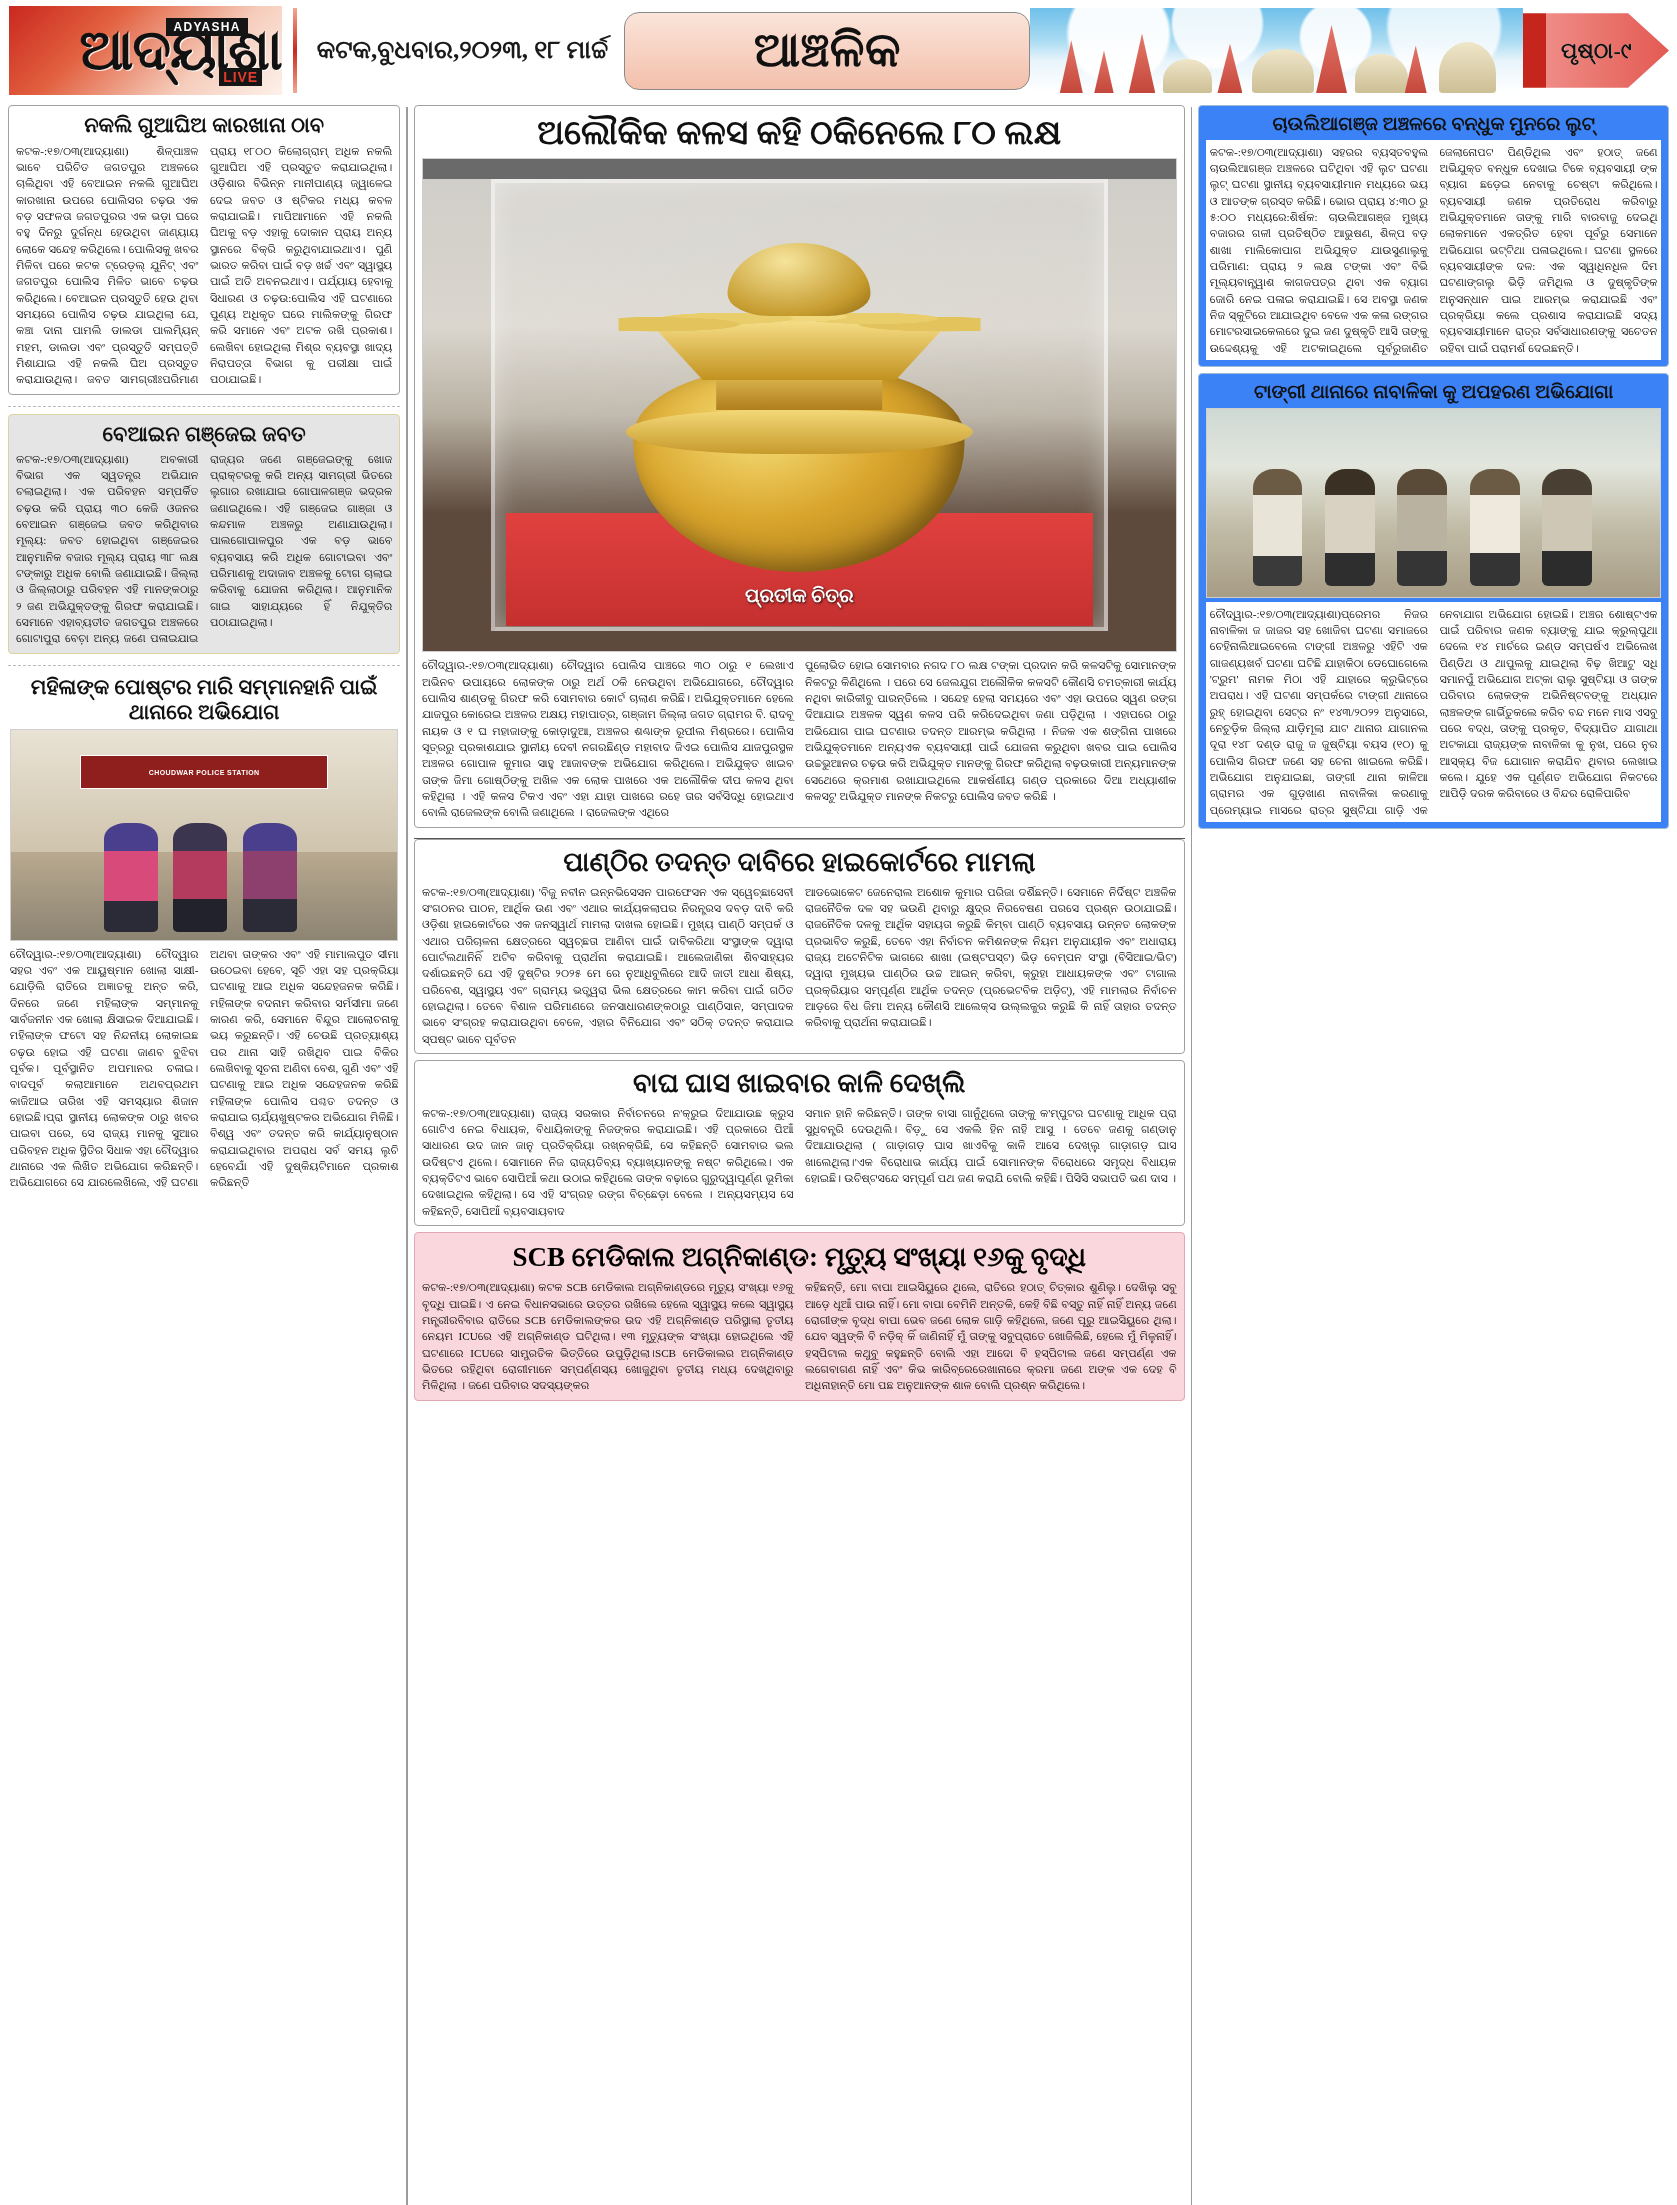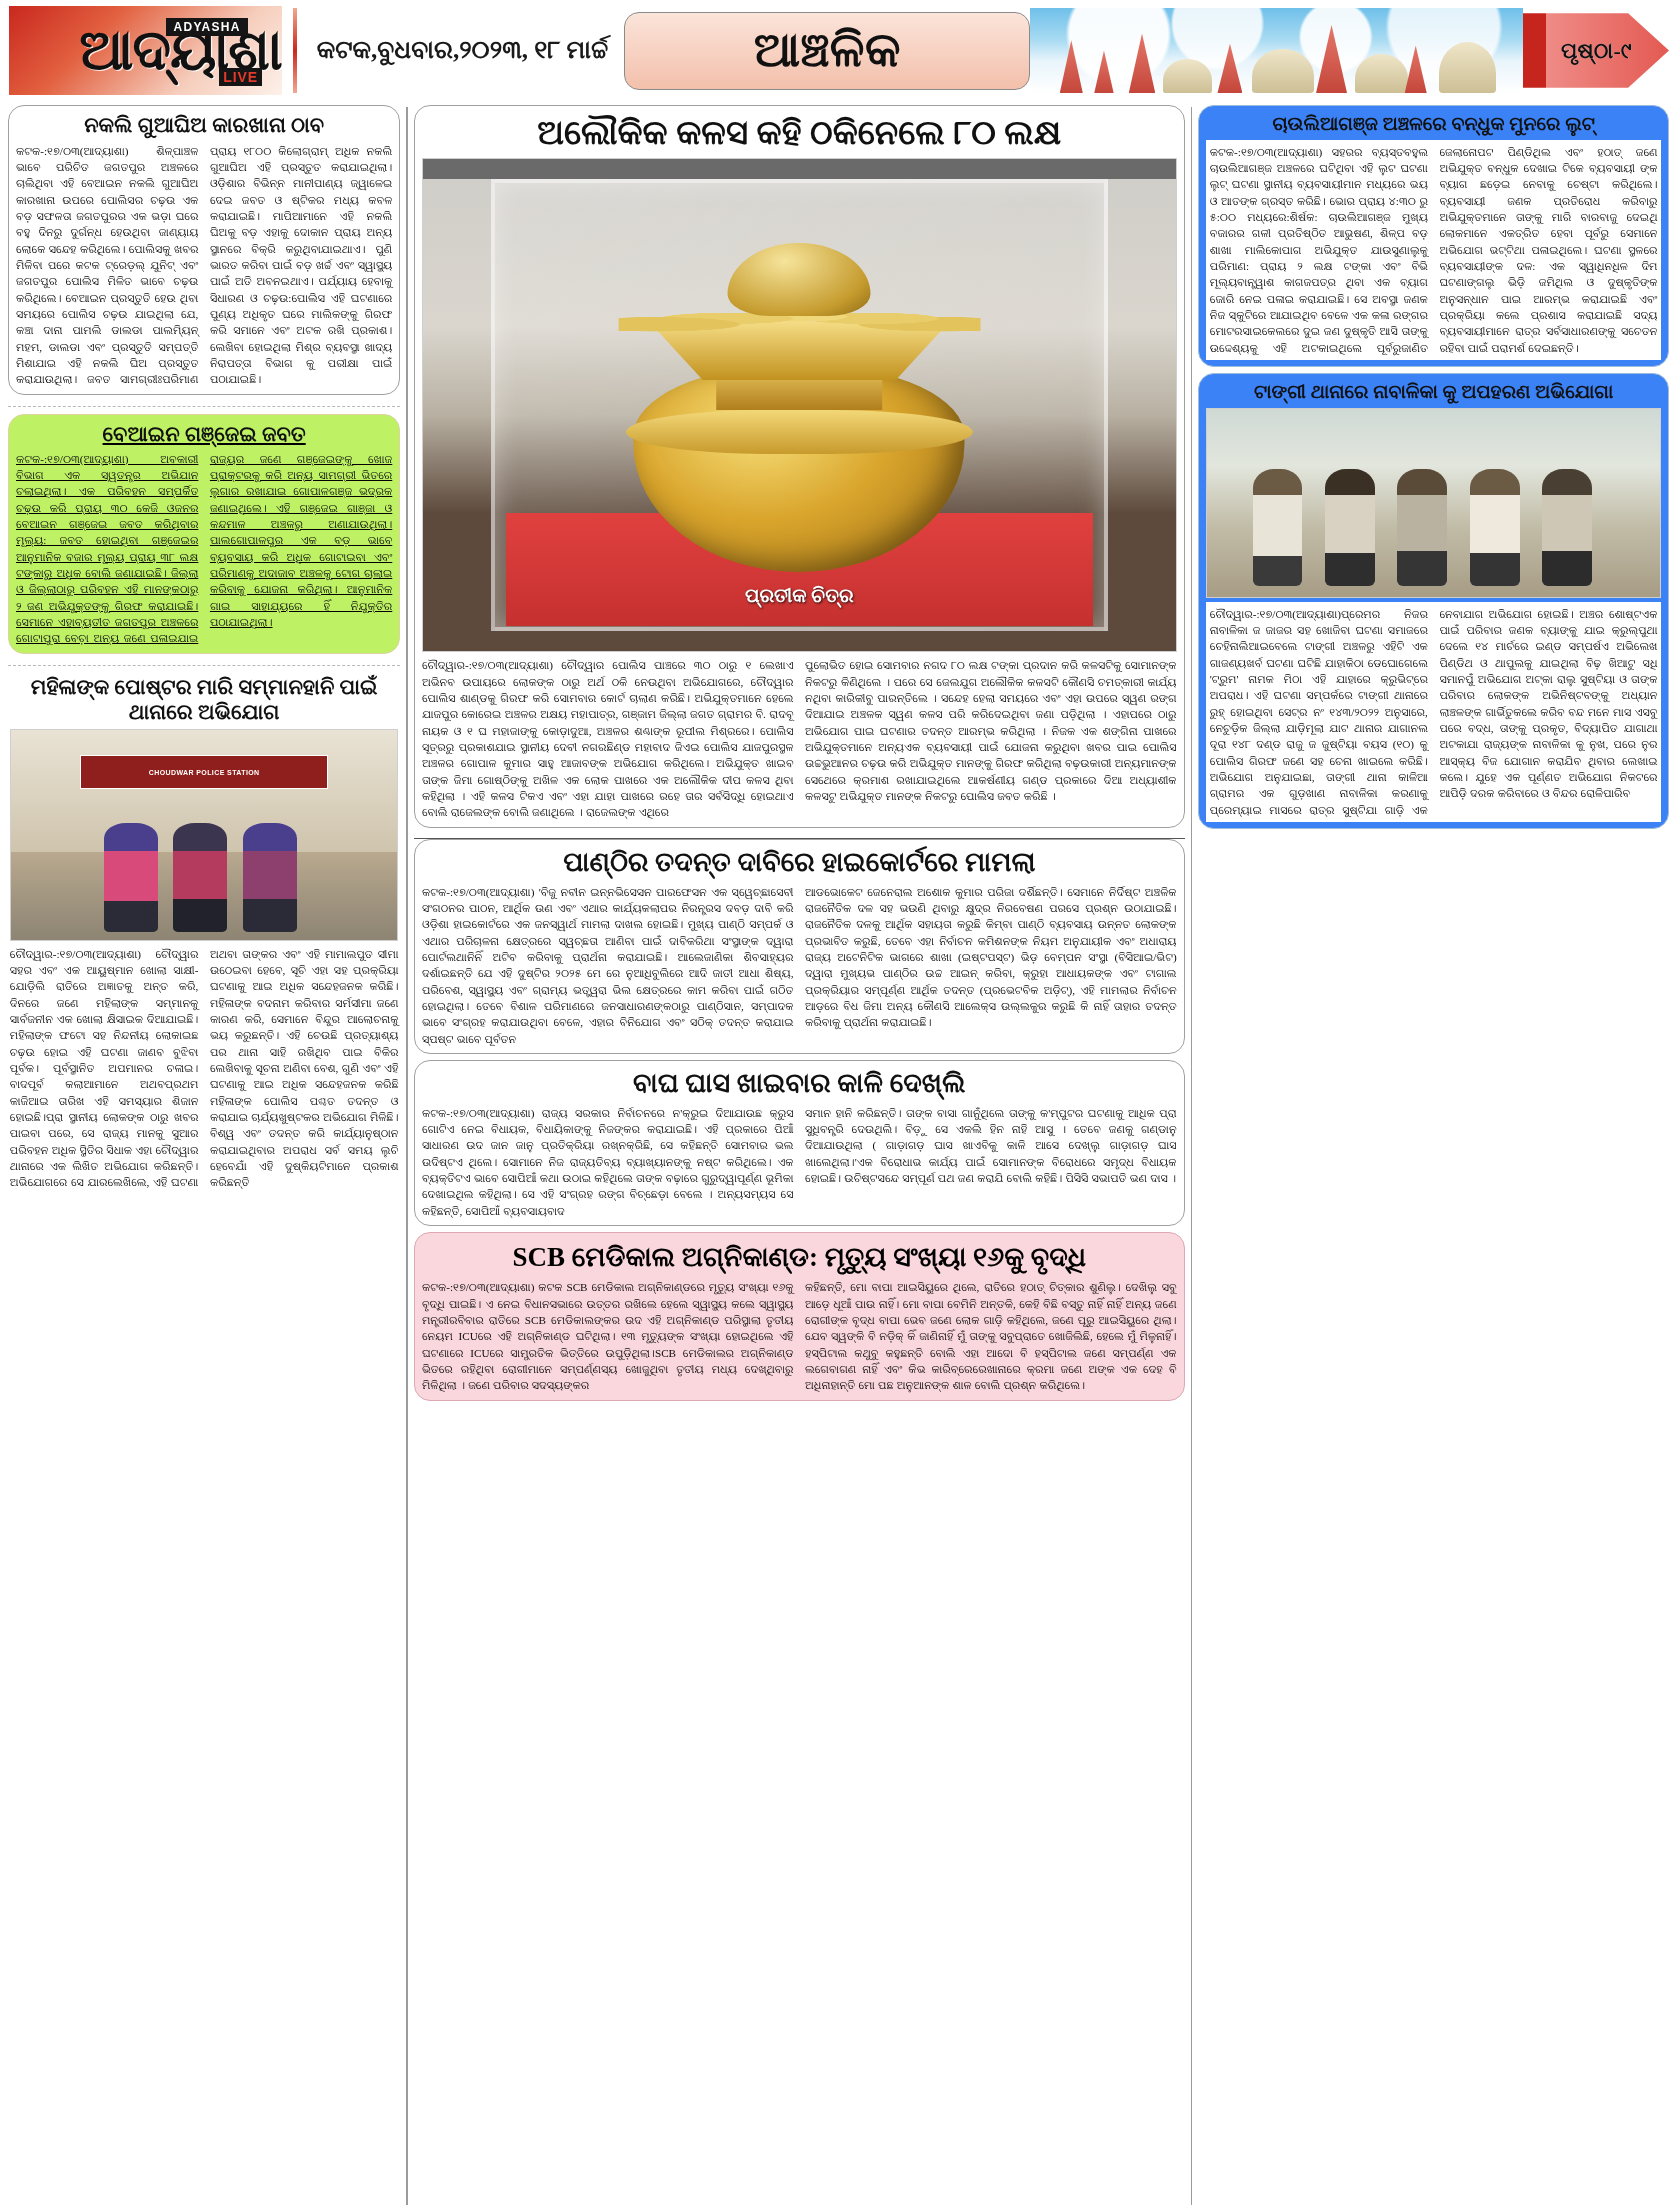--- a/index.html
+++ b/index.html
@@ -160,27 +160,27 @@
     width: 1.3px;
     background: #9b9b9b;
     flex: 0 0 1.3px;
     align-self: stretch;
     margin-top: 1.8px;
   }
 
   
   .card {
     border: 1.3px solid #a0a0a0;
-    border-radius: 16px;
+    border-radius: 4px;
     padding: 4.4px 7px 6.2px;
     margin-bottom: 6.2px;
     background: #fff;
   }
   .card.flat { border: none; border-radius: 0; padding: 0 1.8px; }
-  .card.tint-cream { background: #bef264; border-color: #ddd2a2; text-decoration: underline; }
+  .card.tint-cream { background: #e5e5e5; border-color: #ddd2a2; }
   .card.tint-blue  { background: #3b82f6; border: 1.3px solid #9fbcd8; }
   .card.tint-pink  { background: #f9d7dd; border: 1.3px solid #dfa8b2; }
 
   .hl {
     font-family: "Liberation Serif", serif;
     font-weight: bold;
     color: #111;
     text-align: center;
     line-height: 1.18;
     margin: 2.6px 0 4.4px;

